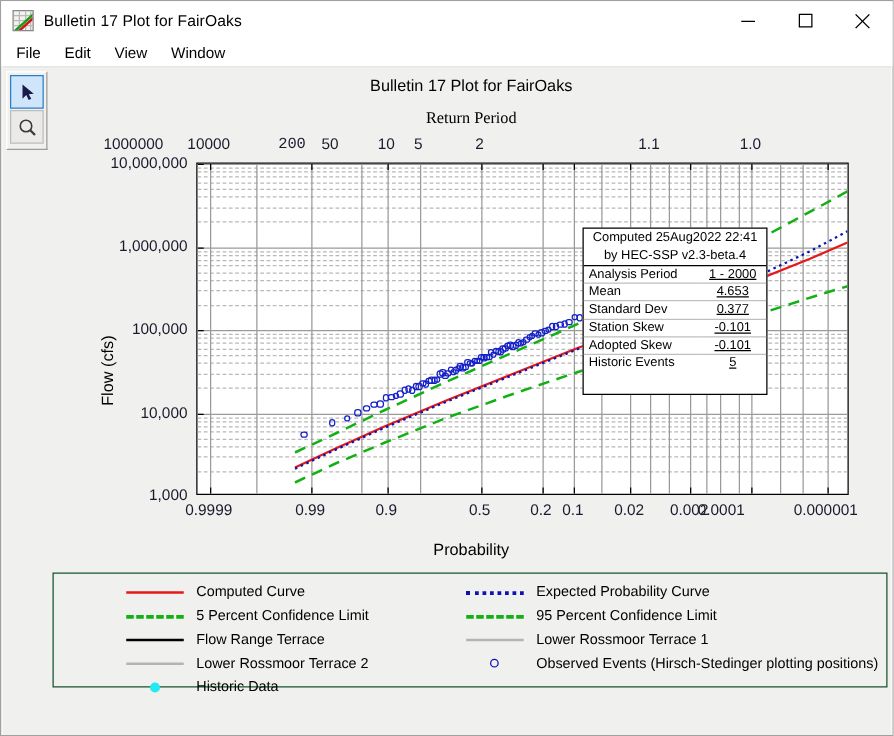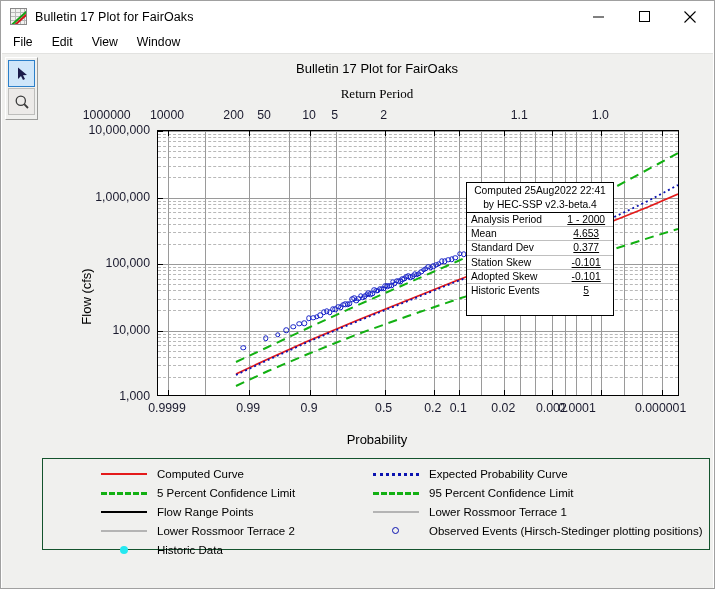--- a/index.html
+++ b/index.html
@@ -292,21 +292,21 @@
       <div id="bottom-axis-label">Probability</div>
       <div id="ylabel">Flow (cfs)</div>
 
       <div id="ticklabels-top">
           <div class="xtl-top" style="left: 558.351px; top: 54px;">1.0</div>
           <div class="xtl-top" style="left: 477.213px; top: 54px;">1.1</div>
           <div class="xtl-top" style="left: 341.673px; top: 54px;">2</div>
           <div class="xtl-top" style="left: 292.639px; top: 54px;">5</div>
           <div class="xtl-top" style="left: 267.008px; top: 54px; text-align: center;">10</div>
           <div class="xtl-top" style="left: 222.018px; top: 54px;">50</div>
-          <div class="xtl-top" style="left: 191.601px; top: 54px;">200</div>
+          <div class="xtl-top" style="left: 191.601px; top: 54px; font-family: Liberation Mono, monospace;">200</div>
           <div class="xtl-top" style="left: 124.996px; top: 54px;">10000</div>
           <div class="xtl-top" style="left: 64.7298px; top: 54px;">1000000</div>
         </div>
       <div id="ticklabels-bottom">
           <div class="xtl-bot" style="left: 124.996px; top: 347px;">0.9999</div>
           <div class="xtl-bot" style="left: 206.136px; top: 347px;">0.99</div>
           <div class="xtl-bot" style="left: 267.008px; top: 347px;">0.9</div>
           <div class="xtl-bot" style="left: 341.673px; top: 347px;">0.5</div>
           <div class="xtl-bot" style="left: 390.708px; top: 347px;">0.2</div>
           <div class="xtl-bot" style="left: 416.339px; top: 347px;">0.1</div>
@@ -568,21 +568,21 @@
         <div class="lg-row" style="left: 330px; top: 24px;">
           <div class="lg-swatch">
             <div class="dashed" style="border-top-color: rgb(18, 176, 18);"></div>
           </div>
           <div class="lg-label">95 Percent Confidence Limit</div>
         </div>
         <div class="lg-row" style="left: 58px; top: 43px;">
           <div class="lg-swatch">
             <div class="solid" style="background: rgb(0, 0, 0);"></div>
           </div>
-          <div class="lg-label">Flow Range Points</div>
+          <div class="lg-label">Flow Range Terrace</div>
         </div>
         <div class="lg-row" style="left: 330px; top: 43px;">
           <div class="lg-swatch">
             <div class="solid" style="background: rgb(180, 180, 180);"></div>
           </div>
           <div class="lg-label">Lower Rossmoor Terrace 1</div>
         </div>
         <div class="lg-row" style="left: 58px; top: 62px;">
           <div class="lg-swatch">
             <div class="solid" style="background: rgb(180, 180, 180);"></div>

